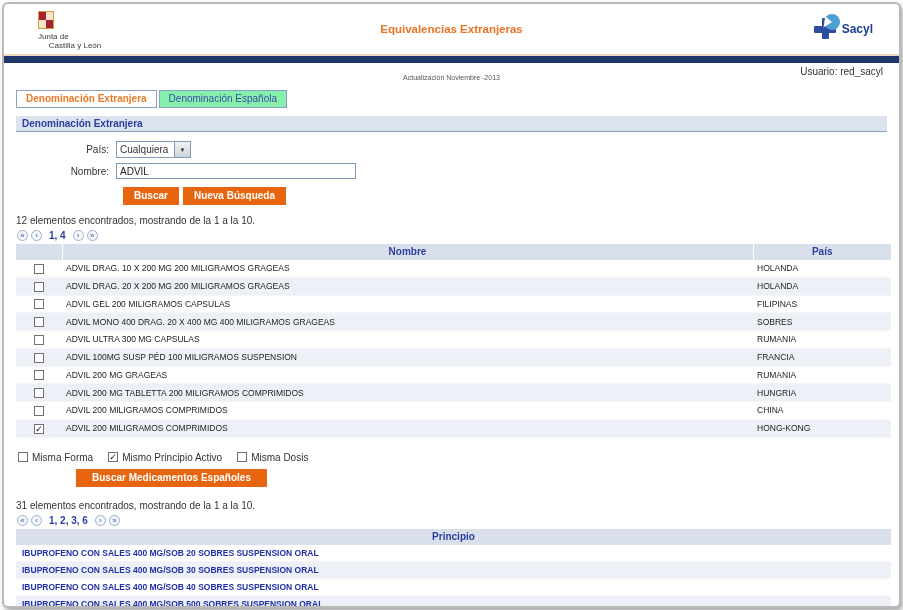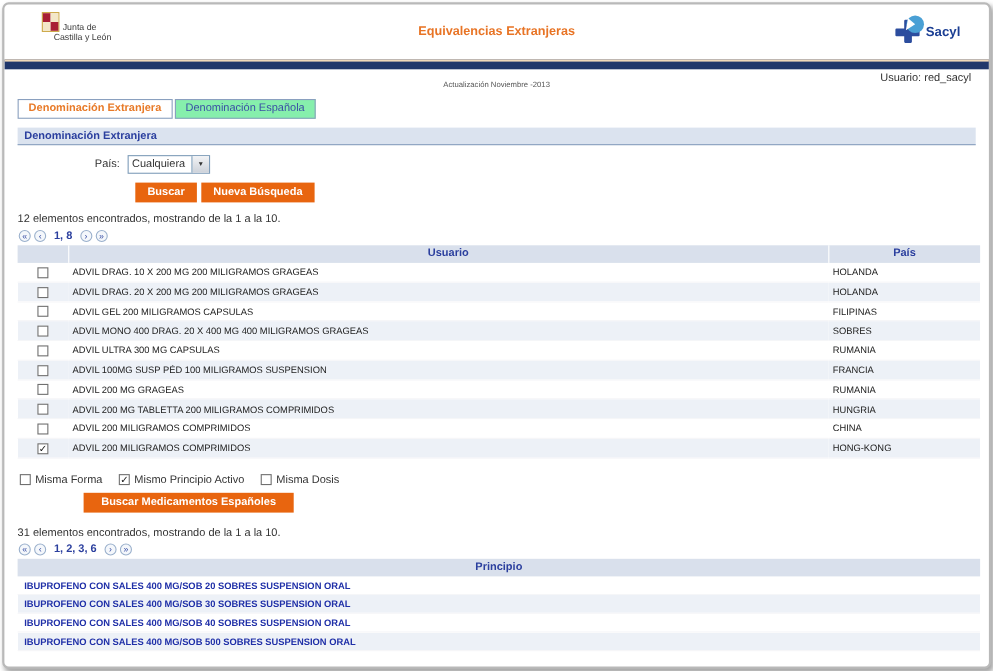--- a/index.html
+++ b/index.html
@@ -4,21 +4,21 @@
 <style>
   * { margin:0; padding:0; box-sizing:border-box; }
   html,body { background:#fff; font-family:"Liberation Sans", sans-serif; }
   .frame { position:relative; width:899px; height:606px; margin:2px; border:2px solid #b9b9b9;
            border-radius:6px; background:#fff; overflow:hidden;
            box-shadow:2px 3px 5px rgba(0,0,0,.35); }
 
   
   .hdr { position:relative; height:50px; padding:7px 16px 0; }
   .jcyl { width:110px; font-size:8px; color:#3c3c3c; line-height:9px; }
-  .jcyl-top { display:flex; align-items:flex-end; gap:3px; padding-left:18px; }
+  .jcyl-top { display:flex; align-items:flex-start; gap:3px; padding-left:18px;flex-direction:column; }
   .crest { display:inline-grid; grid-template-columns:7px 7px; grid-template-rows:8px 8px;
            border:1px solid #c9a23a; }
   .crest .q1,.crest .q4 { background:#a81f35; }
   .crest .q2,.crest .q3 { background:#f3e7c8; }
   .page-title { position:absolute; left:0; right:0; top:19px; text-align:center;
                 color:#e87425; font-weight:bold; font-size:11.5px; }
   .sacyl { position:absolute; right:26px; top:9px; display:flex; align-items:center; gap:1px; }
   .sacyl-name { color:#1c3f94; font-size:12px; font-weight:bold; }
 
   
@@ -124,41 +124,45 @@
 
   
   <div class="form">
     <div class="frow">
       <span class="lbl">País:</span>
       <div class="combo">
         <span class="combo-text">Cualquiera</span>
         <span class="combo-btn">▼</span>
       </div>
     </div>
+    <div class="frow">
+      <span class="lbl">Nombre:</span>
+      <input class="txt" type="text" value="ADVIL" style="">
+    </div>
     <div class="btnrow">
       <button class="btn">Buscar</button>
       <button class="btn">Nueva Búsqueda</button>
     </div>
   </div>
 
   
   <div class="info">12 elementos encontrados, mostrando de la 1 a la 10.</div>
   <div class="pager">
     <span class="pbtn">«</span>
     <span class="pbtn">‹</span>
-    <span class="pages">1, 8</span>
+    <span class="pages">1, 4</span>
     <span class="pbtn">›</span>
     <span class="pbtn">»</span>
   </div>
 
   <table>
     <thead>
       <tr>
         <th class="c-check"></th>
-        <th>Usuario</th>
+        <th>Nombre</th>
         <th class="c-pais">País</th>
       </tr>
     </thead>
     <tbody>
         <tr>
           <td class="c-check"><span class="cb"></span></td>
           <td>ADVIL DRAG. 10 X 200 MG 200 MILIGRAMOS GRAGEAS</td>
           <td class="c-pais">HOLANDA</td>
         </tr>
         <tr class="alt">

